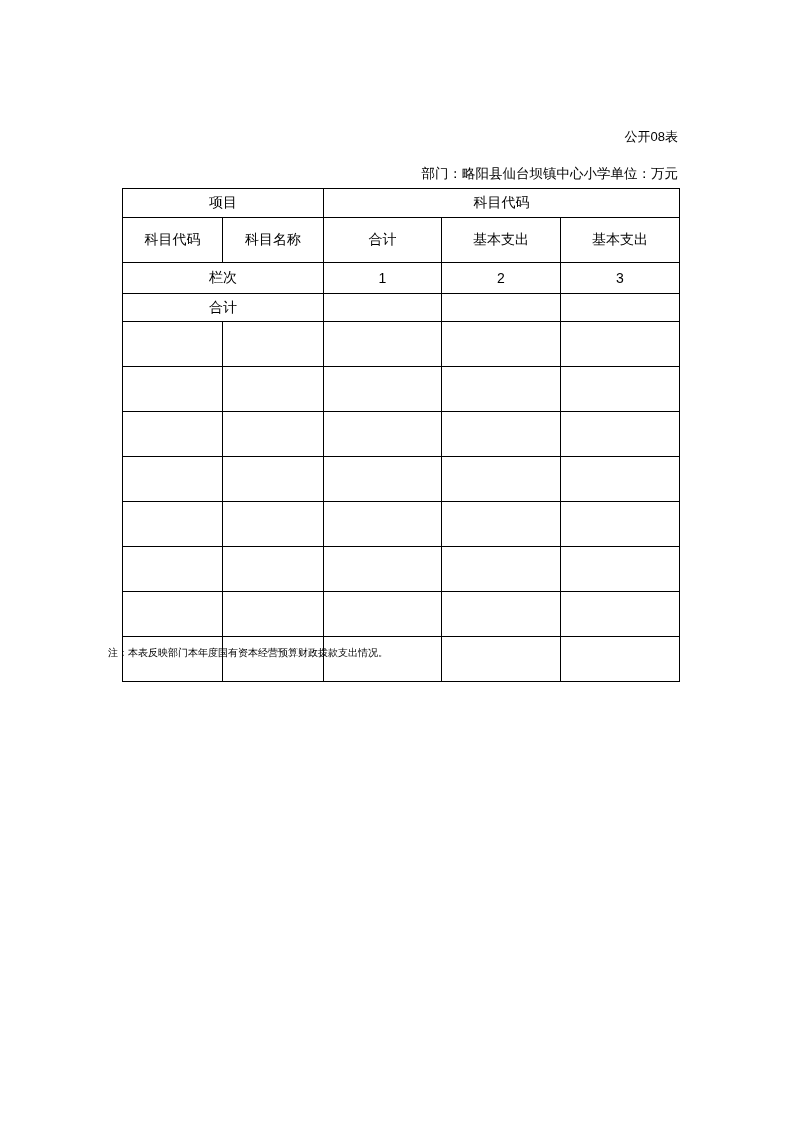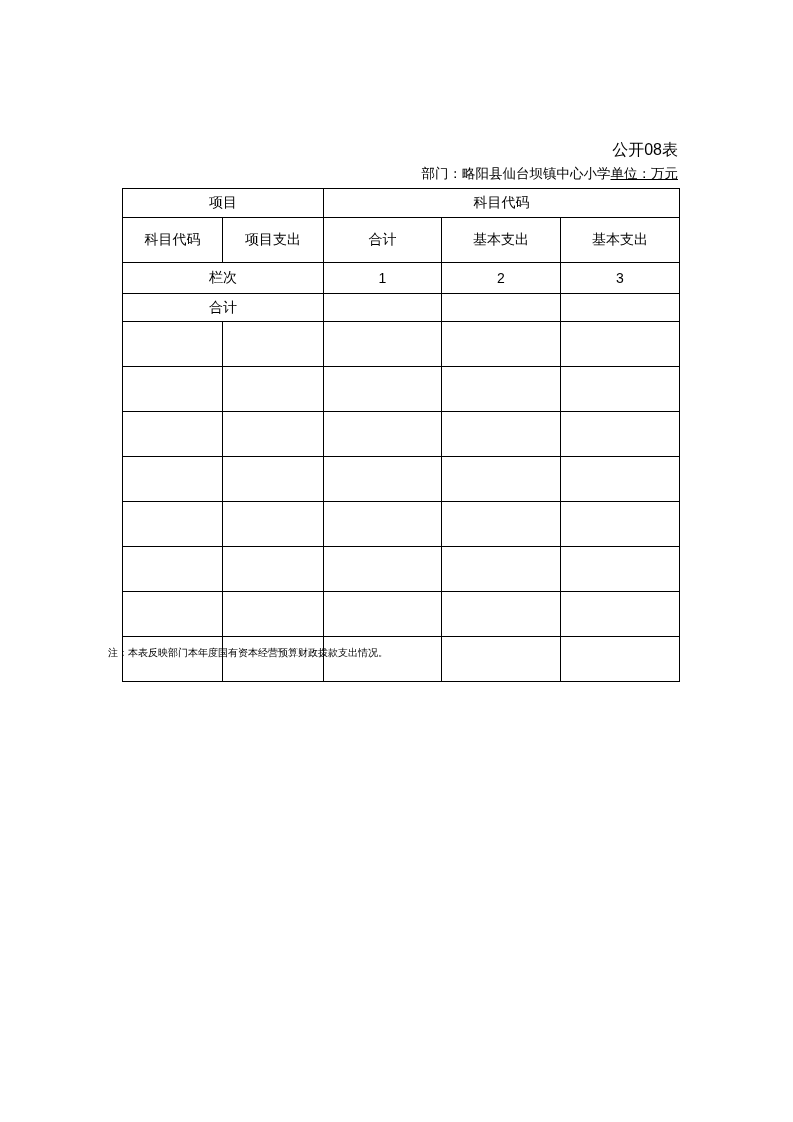--- a/index.html
+++ b/index.html
@@ -27,39 +27,38 @@
     left: 0;
     width: 793px;
     text-align: center;
     font-size: 22px;
     font-weight: bold;
     letter-spacing: 1px;
     font-family: "Liberation Sans", "DejaVu Sans", sans-serif;
   }
   .form-code {
     position: absolute;
-    top: 140px;
+    top: 128px;
     right: 115px;
-    font-size: 16px;
+    font-size: 13px;
   }
   .meta-row {
     position: absolute;
     top: 165px;
     left: 175px;
     width: 503px;
     display: flex;
     justify-content: flex-end;
     font-size: 13.5px;
   }
   .dept {
     white-space: nowrap;
   }
   .unit {
     white-space: nowrap;
-    text-decoration: underline;
   }
   table.main-table {
     position: absolute;
     top: 188px;
     left: 122px;
     width: 557px;
     border-collapse: collapse;
     table-layout: fixed;
   }
   table.main-table td {
@@ -119,21 +118,21 @@
       <col class="col-d">
       <col class="col-e">
     </colgroup>
     <tbody>
       <tr>
         <td class="h-head" colspan="2">项目</td>
         <td class="h-head" colspan="3">科目代码</td>
       </tr>
       <tr>
         <td class="h-sub">科目代码</td>
-        <td class="h-sub">项目支出</td>
+        <td class="h-sub">科目名称</td>
         <td class="h-sub">合计</td>
         <td class="h-sub">基本支出</td>
         <td class="h-sub">基本支出</td>
       </tr>
       <tr>
         <td class="h-col" colspan="2">栏次</td>
         <td class="h-col">1</td>
         <td class="h-col">2</td>
         <td class="h-col">3</td>
       </tr>

